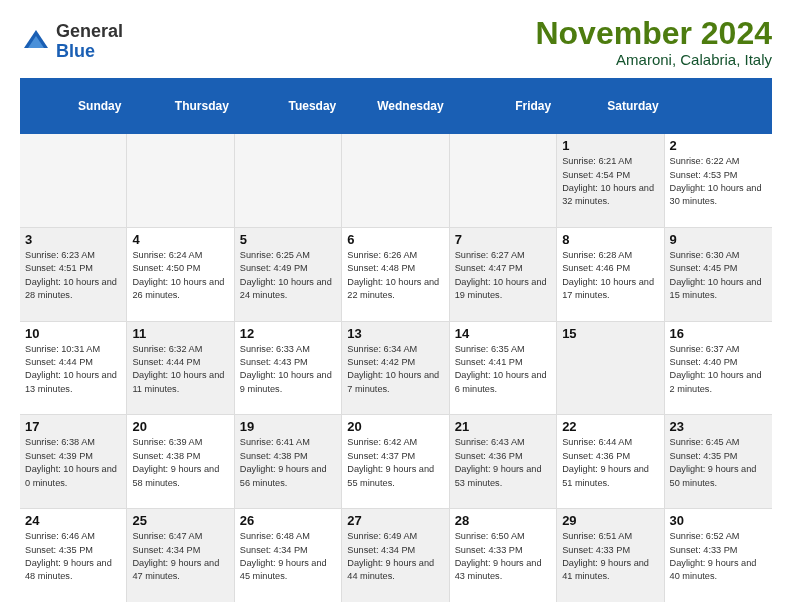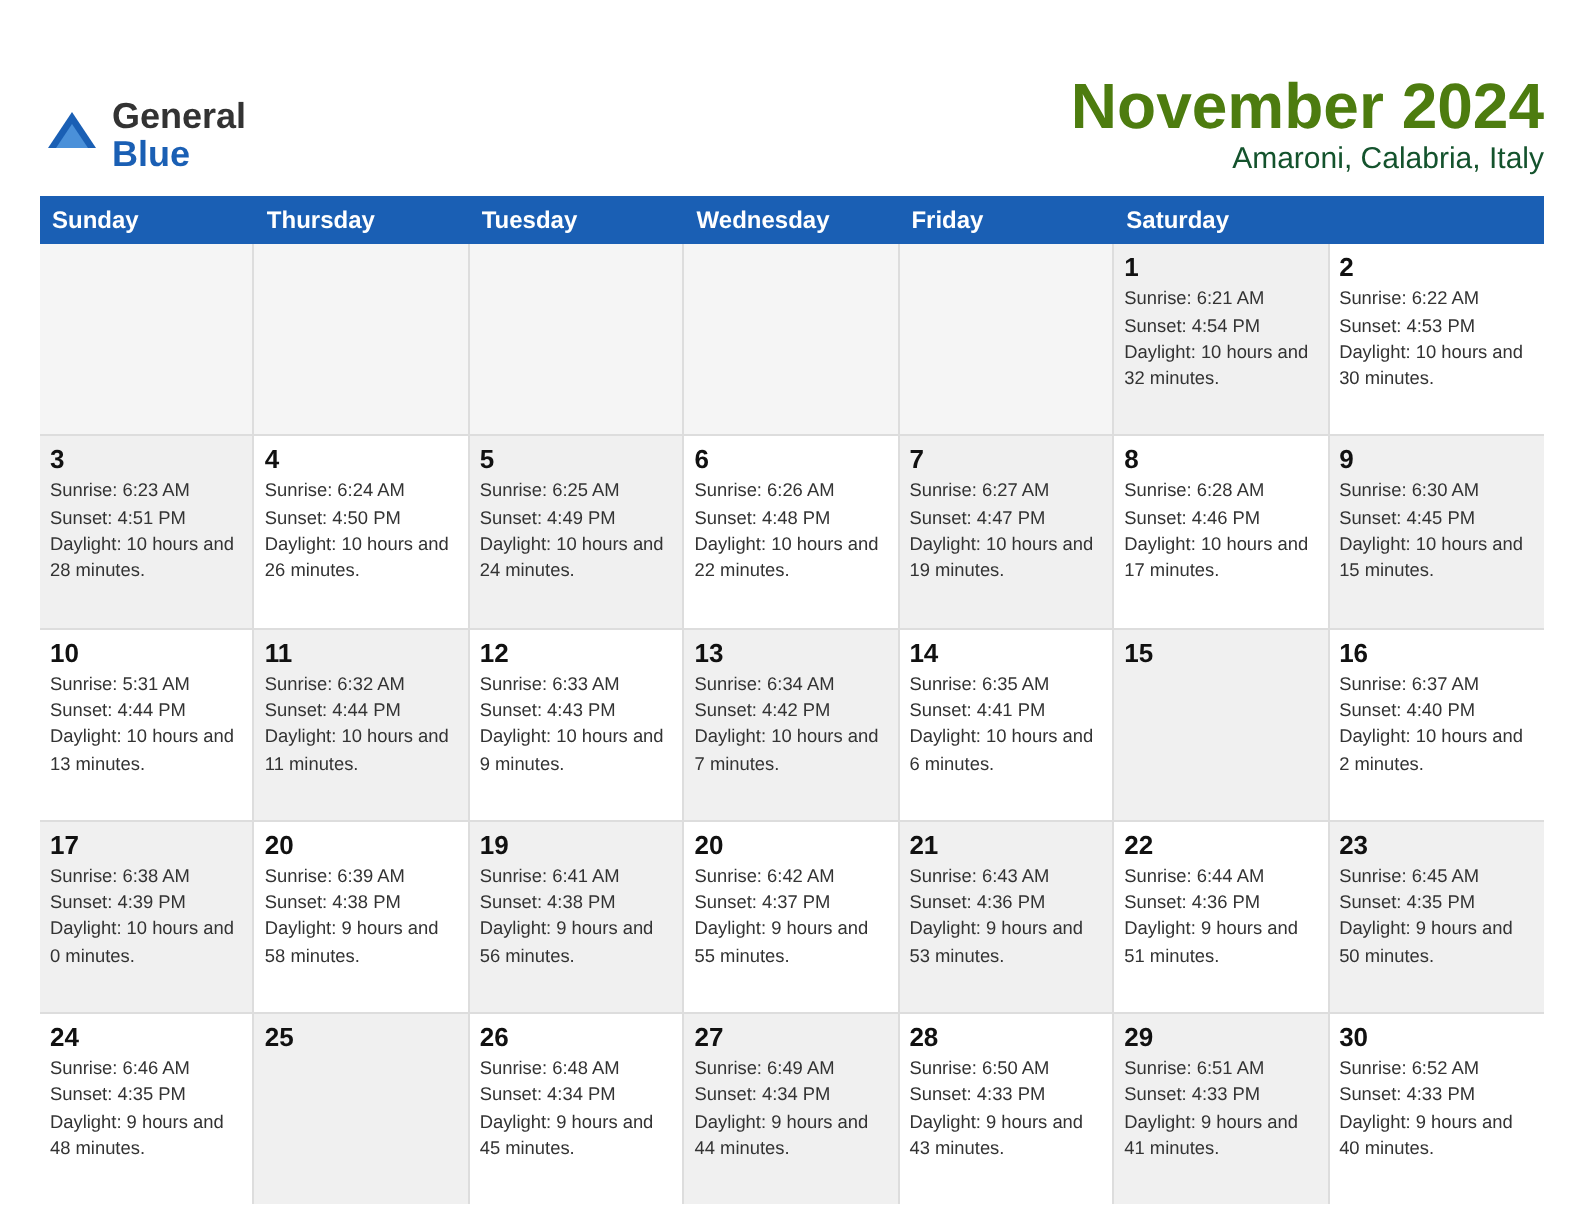--- a/index.html
+++ b/index.html
@@ -13,23 +13,22 @@
     .page {
       width: 792px;
       height: 612px;
       padding: 16px 20px 10px 20px;
       display: flex;
       flex-direction: column;
     }
     .header {
       display: flex;
       justify-content: space-between;
-      align-items: flex-end;
+      align-items: center;
       margin-bottom: 10px;
-      margin-top: 20px;
     }
     .logo {
       display: flex;
       align-items: center;
       gap: 4px;
     }
     .logo-text {
       display: flex;
       flex-direction: column;
       line-height: 1.1;
@@ -68,22 +67,22 @@
     }
     .cal-header {
       display: grid;
       grid-template-columns: repeat(7, 1fr);
       background: #1a5fb4;
     }
     .cal-header-cell {
       color: #fff;
       font-size: 12px;
       font-weight: bold;
-      padding: 5px 6px;
-      text-align: left;
+      padding: 21px 6px;
+      text-align: right;
     }
     .cal-body {
       flex: 1;
       display: flex;
       flex-direction: column;
     }
     .cal-row {
       display: grid;
       grid-template-columns: repeat(7, 1fr);
       flex: 1;
@@ -213,21 +212,21 @@
           <div class="cal-cell shaded">
             <span class="day-num">9</span>
             <div class="day-info">Sunrise: 6:30 AM
 Sunset: 4:45 PM
 Daylight: 10 hours and 15 minutes.</div>
           </div>
         </div>
         <div class="cal-row">
           <div class="cal-cell">
             <span class="day-num">10</span>
-            <div class="day-info">Sunrise: 5:31 AM
+            <div class="day-info">Sunrise: 10:31 AM
 Sunset: 4:44 PM
 Daylight: 10 hours and 13 minutes.</div>
           </div>
           <div class="cal-cell shaded">
             <span class="day-num">11</span>
             <div class="day-info">Sunrise: 6:32 AM
 Sunset: 4:44 PM
 Daylight: 10 hours and 11 minutes.</div>
           </div>
           <div class="cal-cell">
@@ -304,20 +303,23 @@
         </div>
         <div class="cal-row">
           <div class="cal-cell">
             <span class="day-num">24</span>
             <div class="day-info">Sunrise: 6:46 AM
 Sunset: 4:35 PM
 Daylight: 9 hours and 48 minutes.</div>
           </div>
           <div class="cal-cell shaded">
             <span class="day-num">25</span>
+            <div class="day-info">Sunrise: 6:47 AM
+Sunset: 4:34 PM
+Daylight: 9 hours and 47 minutes.</div>
           </div>
           <div class="cal-cell">
             <span class="day-num">26</span>
             <div class="day-info">Sunrise: 6:48 AM
 Sunset: 4:34 PM
 Daylight: 9 hours and 45 minutes.</div>
           </div>
           <div class="cal-cell shaded">
             <span class="day-num">27</span>
             <div class="day-info">Sunrise: 6:49 AM

